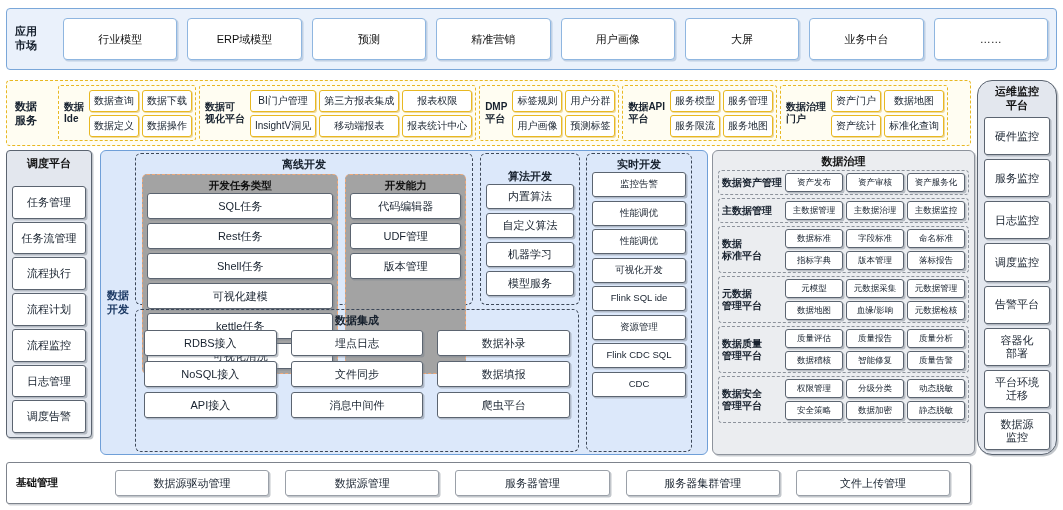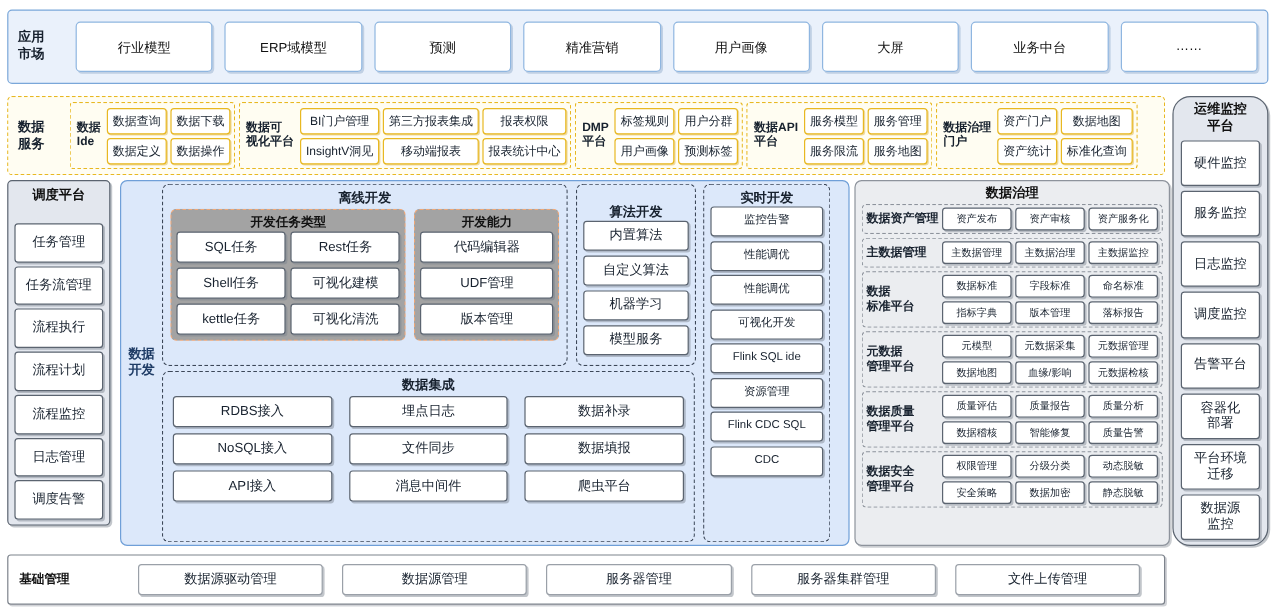--- a/index.html
+++ b/index.html
@@ -267,21 +267,21 @@
 
     <div class="devwrap">
       <div class="dev-vlabel" id="dev-label">数据<br>开发</div>
       <div class="dev-body">
 
         <div class="dashbox" id="offline">
           <div class="bx-title">离线开发</div>
           <div class="offline-inner" id="offline-groups">
               <div class="orangebox" style="flex: 1 1 62%;">
                 <div class="ob-title">开发任务类型</div>
-                <div class="ob-grid" style="grid-template-columns: repeat(2, 1fr);">
+                <div class="ob-grid" style="grid-template-columns: repeat(1, 1fr);">
                   <div class="cell">SQL任务</div>
                   <div class="cell">Rest任务</div>
                   <div class="cell">Shell任务</div>
                   <div class="cell">可视化建模</div>
                   <div class="cell">kettle任务</div>
                   <div class="cell">可视化清洗</div>
                 </div>
               </div>
               <div class="orangebox" style="flex: 1 1 38%;">
                 <div class="ob-title">开发能力</div>

